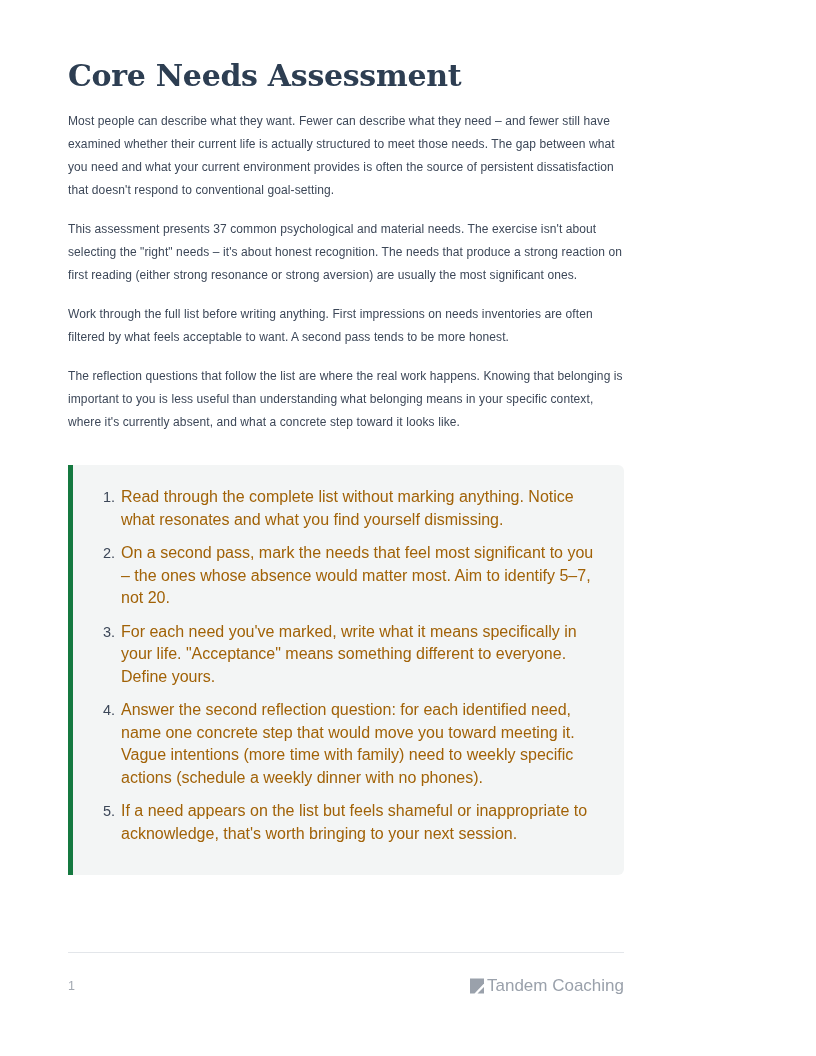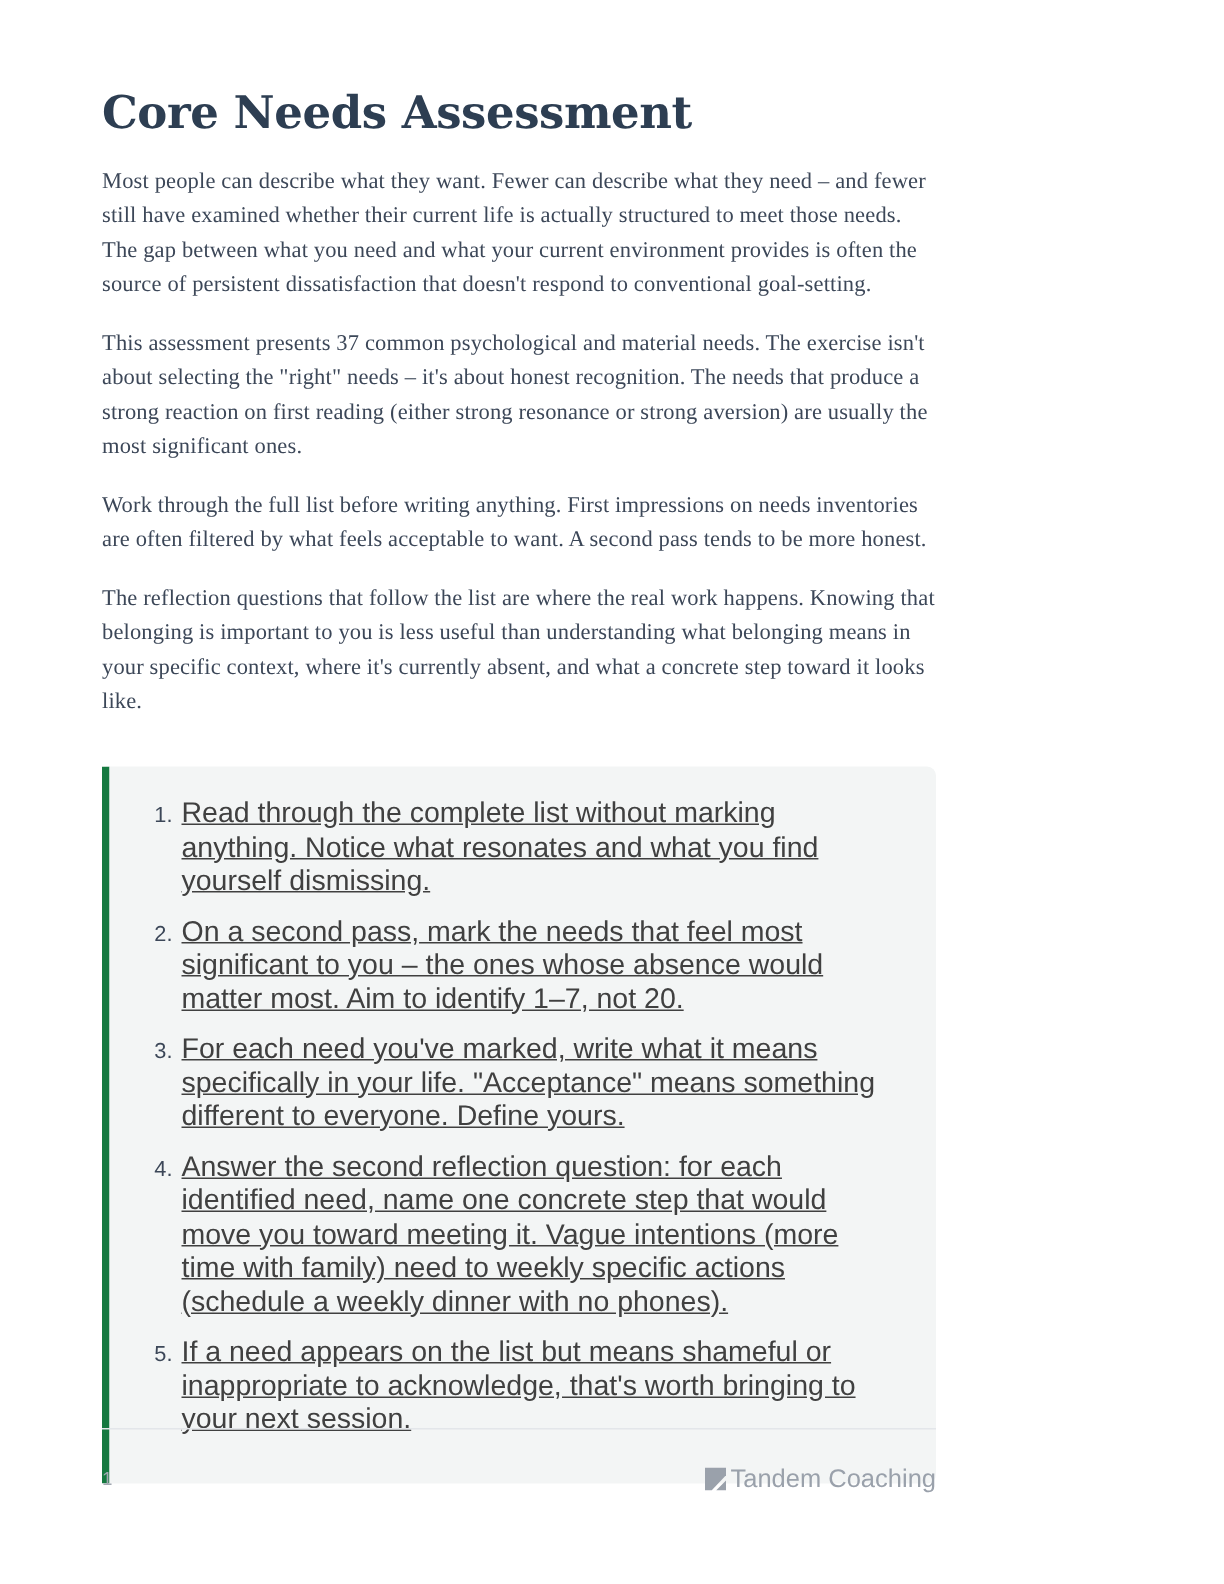--- a/index.html
+++ b/index.html
@@ -23,51 +23,49 @@
   .doc-title {
     font-family: "DejaVu Serif", "Liberation Serif", serif;
     font-weight: 700;
     font-size: 30px;
     line-height: 36px;
     color: #2d3e52;
     letter-spacing: -0.3px;
     margin-bottom: 16px;
   }
   .para {
-    font-size: 15px;
+    font-size: 12px;
     line-height: 23px;
     color: #3c4758;
     margin-bottom: 16px;
     letter-spacing: 0.1px;
-    font-family: Liberation Serif, serif;
   }
   .callout {
     margin-top: 31px;
     background: #f3f5f5;
     border-left: 5px solid #157940;
     border-radius: 0 6px 6px 0;
     padding: 21px 26px 30px 24px;
   }
   .callout-title {
     font-size: 15px;
     font-weight: 700;
     color: #15803d;
     margin-bottom: 13px;
   }
   .callout-list {
     list-style: decimal;
     padding-left: 22px;
   }
   .callout-list li {
-    font-size: 19px;
+    font-size: 16px;
     line-height: 22.5px;
-    color: #404040;
+    color: #a16207;
     margin-bottom: 11px;
     padding-left: 2px;
-    text-decoration: underline;
   }
   .callout-list li::marker {
     color: #3c4758;
     font-size: 14.5px;
   }
   .callout-list li:last-child { margin-bottom: 0; }
   .footer {
     position: absolute;
     left: 68px;
     right: 68px;
@@ -100,24 +98,24 @@
     <h1 class="doc-title">Core Needs Assessment</h1>
 
     <p class="para">Most people can describe what they want. Fewer can describe what they need – and fewer still have examined whether their current life is actually structured to meet those needs. The gap between what you need and what your current environment provides is often the source of persistent dissatisfaction that doesn't respond to conventional goal-setting.</p>
     <p class="para">This assessment presents 37 common psychological and material needs. The exercise isn't about selecting the "right" needs – it's about honest recognition. The needs that produce a strong reaction on first reading (either strong resonance or strong aversion) are usually the most significant ones.</p>
     <p class="para">Work through the full list before writing anything. First impressions on needs inventories are often filtered by what feels acceptable to want. A second pass tends to be more honest.</p>
     <p class="para">The reflection questions that follow the list are where the real work happens. Knowing that belonging is important to you is less useful than understanding what belonging means in your specific context, where it's currently absent, and what a concrete step toward it looks like.</p>
 
     <div class="callout">
       <ol class="callout-list">
         <li>Read through the complete list without marking anything. Notice what resonates and what you find yourself dismissing.</li>
-        <li>On a second pass, mark the needs that feel most significant to you – the ones whose absence would matter most. Aim to identify 1–7, not 20.</li>
+        <li>On a second pass, mark the needs that feel most significant to you – the ones whose absence would matter most. Aim to identify 5–7, not 20.</li>
         <li>For each need you've marked, write what it means specifically in your life. "Acceptance" means something different to everyone. Define yours.</li>
         <li>Answer the second reflection question: for each identified need, name one concrete step that would move you toward meeting it. Vague intentions (more time with family) need to weekly specific actions (schedule a weekly dinner with no phones).</li>
-        <li>If a need appears on the list but means shameful or inappropriate to acknowledge, that's worth bringing to your next session.</li>
+        <li>If a need appears on the list but feels shameful or inappropriate to acknowledge, that's worth bringing to your next session.</li>
       </ol>
     </div>
 
   </div>
 
   <div class="footer">
     <span class="page-number">1</span>
     <span class="brand">
       <svg class="brand-logo" viewBox="0 0 16 16" aria-hidden="true">
         <polygon points="1,0 15,0 15,5 5.5,15 1,15 1,4" fill="#9aa1ab" transform="translate(0,0.5)"></polygon>

